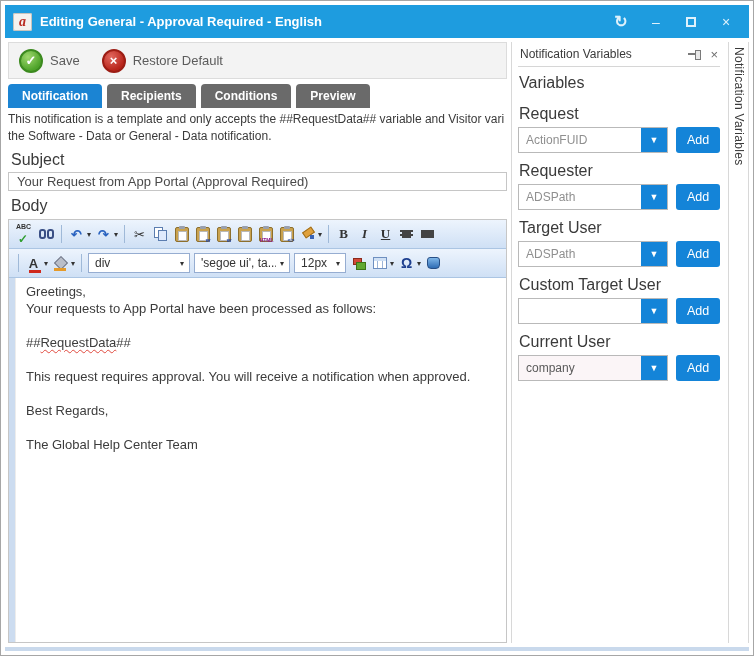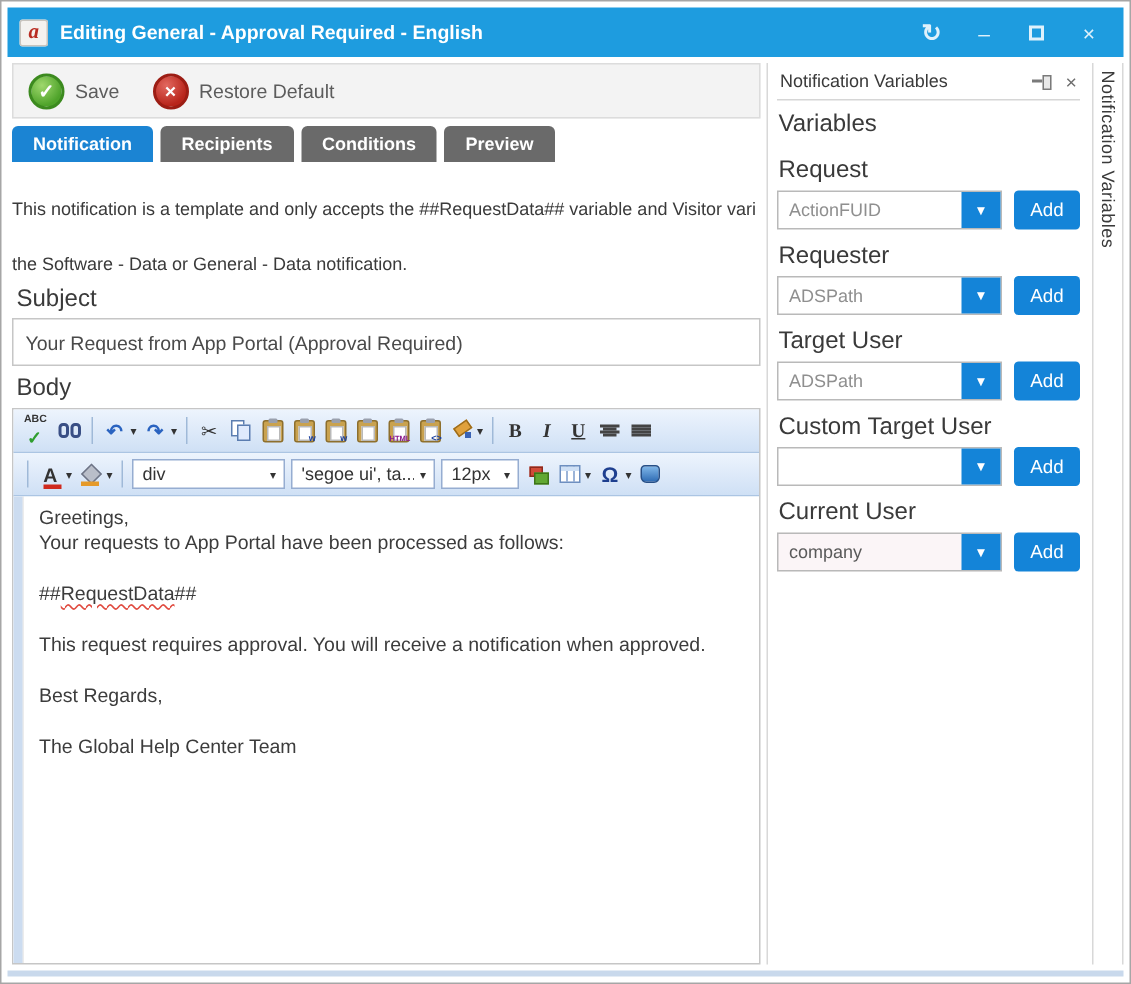--- a/index.html
+++ b/index.html
@@ -27,23 +27,23 @@
   .ic-circle { width:24px; height:24px; border-radius:50%; display:flex; align-items:center; justify-content:center; color:#fff; font-size:13px; font-weight:bold; }
   .ic-save { background:radial-gradient(circle at 35% 30%, #9fd86d, #4ea32a 70%); border:2px solid #3c8a1f; }
   .ic-restore { background:radial-gradient(circle at 35% 30%, #e2685f, #b8251b 70%); border:2px solid #9c1d14; }
 
   
   .tabs { display:flex; margin-top:5px; flex:0 0 auto; }
   .tab { padding:5px 14px 5px 14px; margin-right:5px; border-radius:4px 4px 0 0; background:#6a6a6a; color:#fff; font-size:12px; font-weight:bold; cursor:pointer; }
   .tab.active { background:#1b84d3; }
 
   .infotext { font-size:12px; color:#3a3a3a; line-height:17px; margin-top:3px; }
-  .infotext div { white-space:nowrap; overflow:hidden;margin-top:20px; }
+  .infotext div { white-space:nowrap; overflow:hidden; }
   .fieldlabel { font-size:16px; color:#3a3a3a; margin:6px 0 3px 3px; }
-  .subjectinput { width:100%; height:32px; border:1px solid #c6c6c6; padding:2px 8px; font-size:13px; color:#4a4a4a; font-family:"Liberation Sans", sans-serif; outline:none; }
+  .subjectinput { width:100%; height:19px; border:1px solid #c6c6c6; padding:2px 8px; font-size:13px; color:#4a4a4a; font-family:"Liberation Sans", sans-serif; outline:none; }
 
   
   .editor { flex:1; min-height:0; border:1px solid #c6c6c6; display:flex; flex-direction:column; margin-top:1px; }
   .etb { display:flex; align-items:center; padding:4px 5px; background:linear-gradient(#edf4fd, #cfe0f5); border-bottom:1px solid #abc5e3; flex:0 0 auto; }
   .sep { width:1px; height:18px; background:#9fb9d8; margin:0 4px; flex:0 0 auto; }
   .tbtn { min-width:21px; height:20px; display:flex; align-items:center; justify-content:center; font-size:13px; color:#333; border-radius:2px; cursor:pointer; position:relative; flex:0 0 auto; }
   .caret { font-size:8px; color:#333; margin:0 2px 0 0; cursor:pointer; }
   .blue { color:#2a63c0; font-weight:bold; }
   .spell { position:relative; width:22px; }
   .spell .abc { position:absolute; top:-1px; left:2px; font-size:7px; font-weight:bold; color:#333; letter-spacing:0; }

